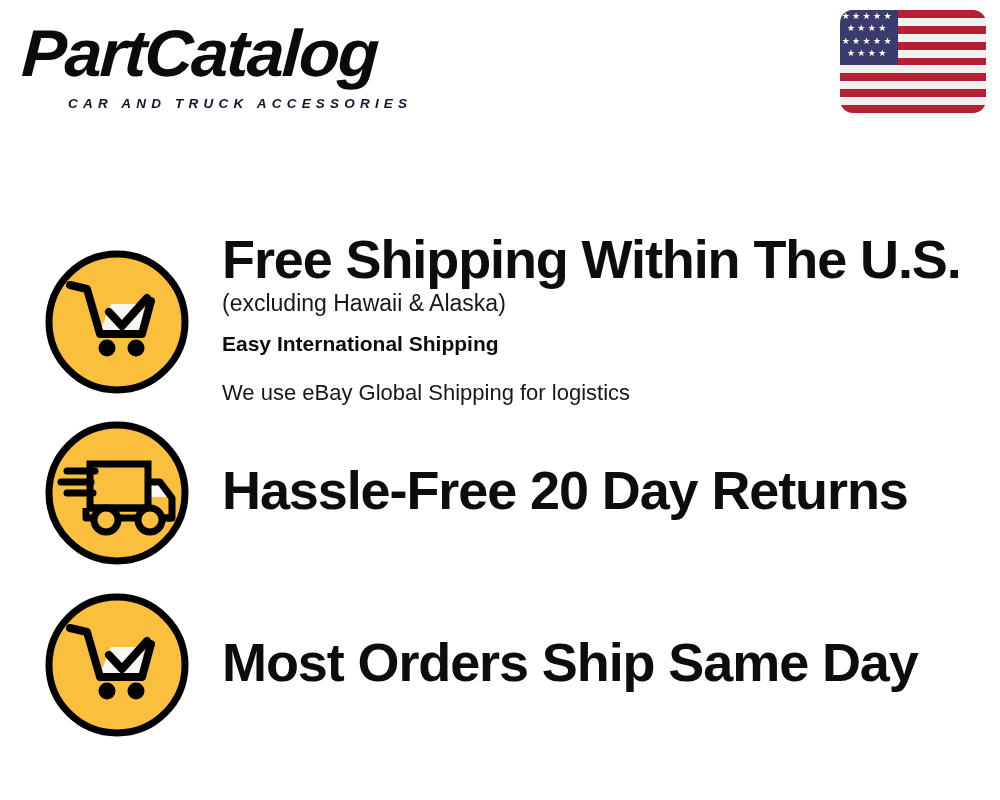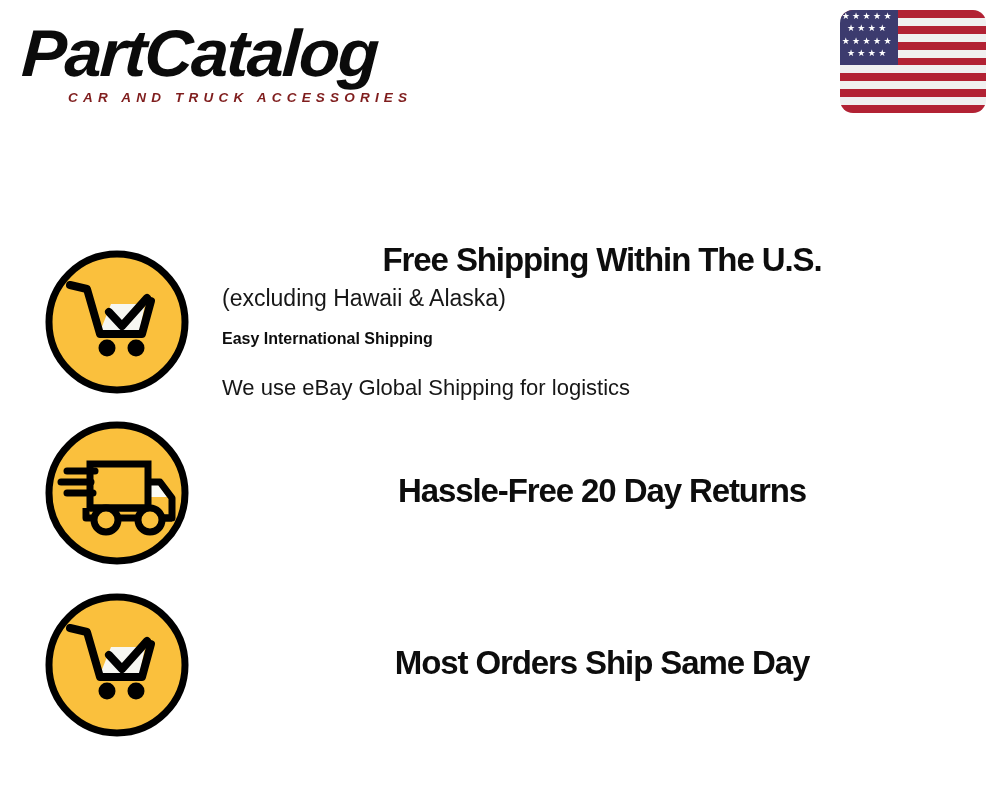--- a/index.html
+++ b/index.html
@@ -42,22 +42,22 @@
     transform: scaleX(1.02) skewX(-3deg);
     transform-origin: left center;
     white-space: nowrap;
   }
   #brand-tagline {
     font-family: "Liberation Sans", sans-serif;
     font-weight: bold;
     font-style: italic;
     font-size: 13.5px;
     letter-spacing: 5.2px;
-    color: #7f1d1d;
-    margin-top: 4px;
+    color: #0f172a;
+    margin-top: 10px;
     margin-left: 46px;
     white-space: nowrap;
   }
 
   
   #us-flag-wrap {
     position: absolute;
     left: 840px;
     top: 10px;
     width: 146px;
@@ -122,39 +122,39 @@
     height: 148px;
   }
   .feature-text {
     position: absolute;
     left: 222px;
     width: 760px;
   }
   .feature-heading {
     font-family: "Liberation Sans", sans-serif;
     font-weight: bold;
-    font-size: 33px;
+    font-size: 54px;
     line-height: 47px;
     letter-spacing: -1.1px;
     color: #0d0d0d;
     white-space: nowrap;
-    text-align: center;
   }
   .feature-note {
     font-family: "Liberation Sans", sans-serif;
     font-weight: normal;
     font-size: 23px;
     line-height: 30px;
     color: #171717;
+    margin-top: 5px;
     white-space: nowrap;
   }
   .feature-sub-bold {
     font-family: "Liberation Sans", sans-serif;
     font-weight: bold;
-    font-size: 16px;
+    font-size: 21px;
     line-height: 28px;
     color: #0d0d0d;
     margin-top: 12px;
     white-space: nowrap;
   }
   .feature-sub {
     font-family: "Liberation Sans", sans-serif;
     font-weight: normal;
     font-size: 22px;
     line-height: 29px;

